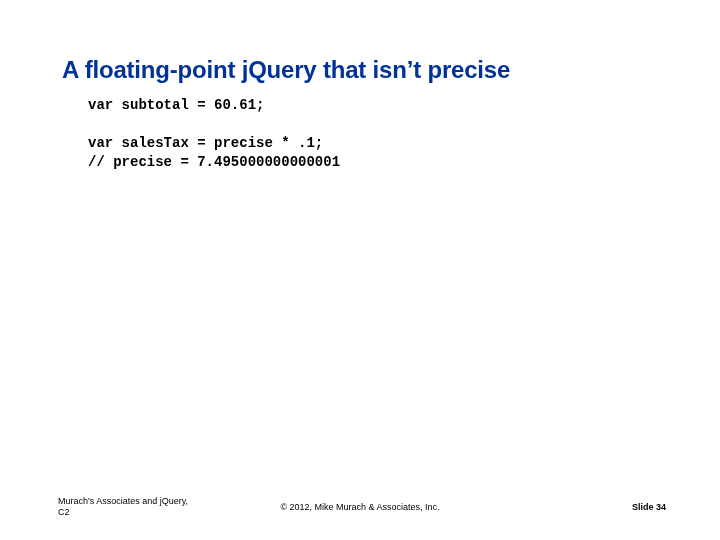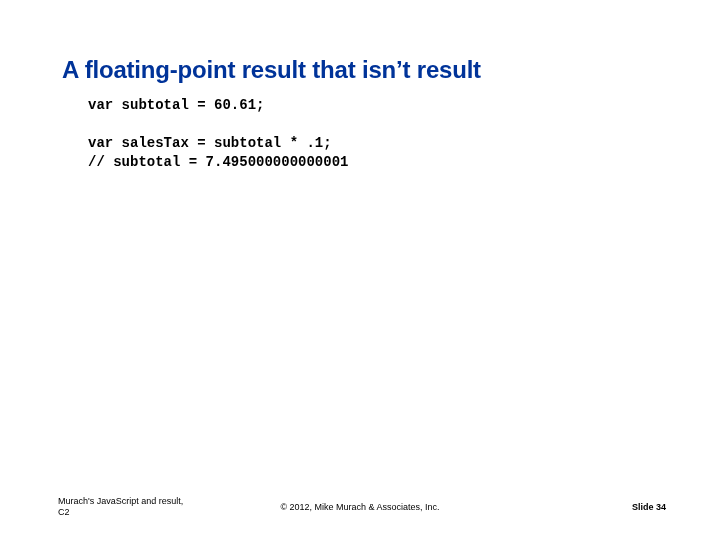--- a/index.html
+++ b/index.html
@@ -69,29 +69,29 @@
     font-size: 9px;
     color: #000;
     font-weight: bold;
   }
 </style>
 </head>
 <body>
 
 <div class="slide">
 
-  <div class="title">A floating-point result that isn’t result</div>
+  <div class="title">A floating-point jQuery that isn’t precise</div>
 
   <div class="code"><span>var subtotal = 60.61;</span>
 <span></span>
-<span>var salesTax = subtotal * .1;</span>
-<span>// subtotal = 7.495000000000001</span></div>
+<span>var salesTax = precise * .1;</span>
+<span>// precise = 7.495000000000001</span></div>
 
   <div class="footer">
     <div class="left">
-      <span>Murach's JavaScript and result,</span><br>
+      <span>Murach's Associates and jQuery,</span><br>
       <span>C2</span>
     </div>
     <div class="center">© 2012, Mike Murach &amp; Associates, Inc.</div>
     <div class="right">Slide 34</div>
   </div>
 
 </div>
 
 </body></html>

